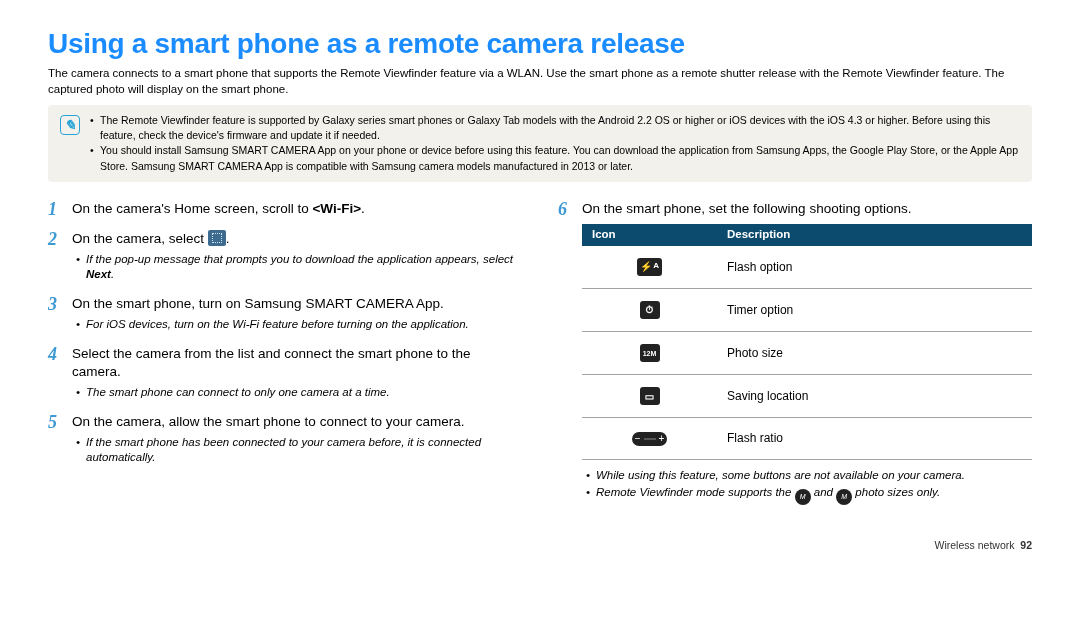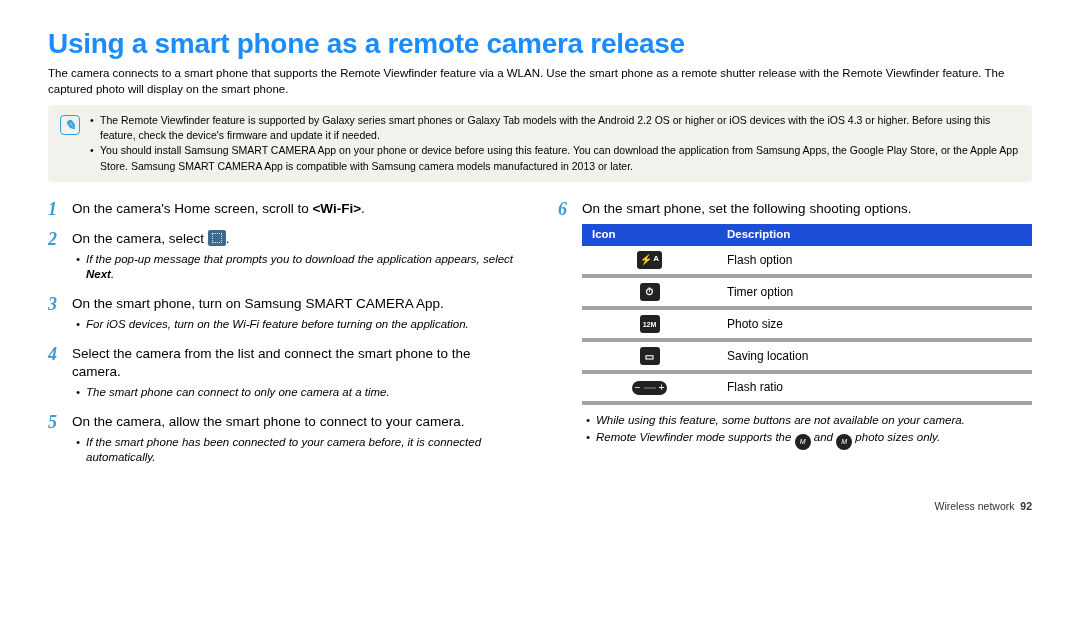--- a/index.html
+++ b/index.html
@@ -16,23 +16,23 @@
   .col { flex: 1; }
   .step { display: flex; gap: 8px; margin-bottom: 10px; font-size: 13.5px; }
   .step-num { color: #3c99d4; font-style: italic; font-weight: 600; font-size: 18px; font-family: Georgia, "Times New Roman", serif; min-width: 16px; line-height: 1.1; }
   .step-text { line-height: 1.35; flex: 1; }
   .sub-bullets { list-style: none; margin-top: 4px; margin-left: 4px; font-size: 11.5px; font-style: italic; }
   .sub-bullets li { position: relative; padding-left: 10px; line-height: 1.35; margin-bottom: 2px; }
   .sub-bullets li::before { content: "•"; position: absolute; left: 0; }
   .inline-icon { display: inline-block; width: 18px; height: 16px; background: #3d6b8f; border-radius: 2px; vertical-align: -3px; position: relative; }
   .inline-icon::after { content: ""; position: absolute; left: 4px; top: 3px; width: 8px; height: 8px; border: 1px dotted #cfe3f2; border-radius: 1px; }
   table.opts { width: 100%; border-collapse: collapse; margin: 6px 0 8px 0; font-size: 12px; }
-  table.opts th { background: #1d4ed8; color: #fff; font-weight: 700; text-align: left; padding: 3px 10px; font-size: 11.5px; }
+  table.opts th { background: #0c4a6e; color: #fff; font-weight: 700; text-align: left; padding: 3px 10px; font-size: 11.5px; }
   table.opts th:first-child { width: 30%; }
-  table.opts td { border-bottom: 4px solid #a3a3a3; padding: 5px 10px; }
+  table.opts td { border-bottom: 1px solid #a3a3a3; padding: 12px 10px; }
   table.opts td.icon-cell { text-align: center; }
   .mini-icon { display: inline-flex; align-items: center; justify-content: center; background: #222; color: #fff; border-radius: 3px; min-width: 20px; height: 18px; font-size: 9px; font-weight: bold; padding: 0 3px; }
   .mini-icon.flash::before { content: "⚡"; font-size: 10px; }
   .mini-icon.flash::after { content: "A"; font-size: 8px; margin-left: 1px; }
   .mini-icon.timer::before { content: "⏱"; font-size: 10px; }
   .mini-icon.size::before { content: "12M"; font-size: 7px; }
   .mini-icon.loc::before { content: "▭"; font-size: 10px; }
   .zoom-icon { display: inline-flex; align-items: center; background: #222; border-radius: 10px; height: 14px; padding: 0 3px; gap: 3px; }
   .zoom-icon span { color: #fff; font-size: 10px; line-height: 1; }
   .zoom-icon .bar { width: 12px; height: 2px; background: #555; }

